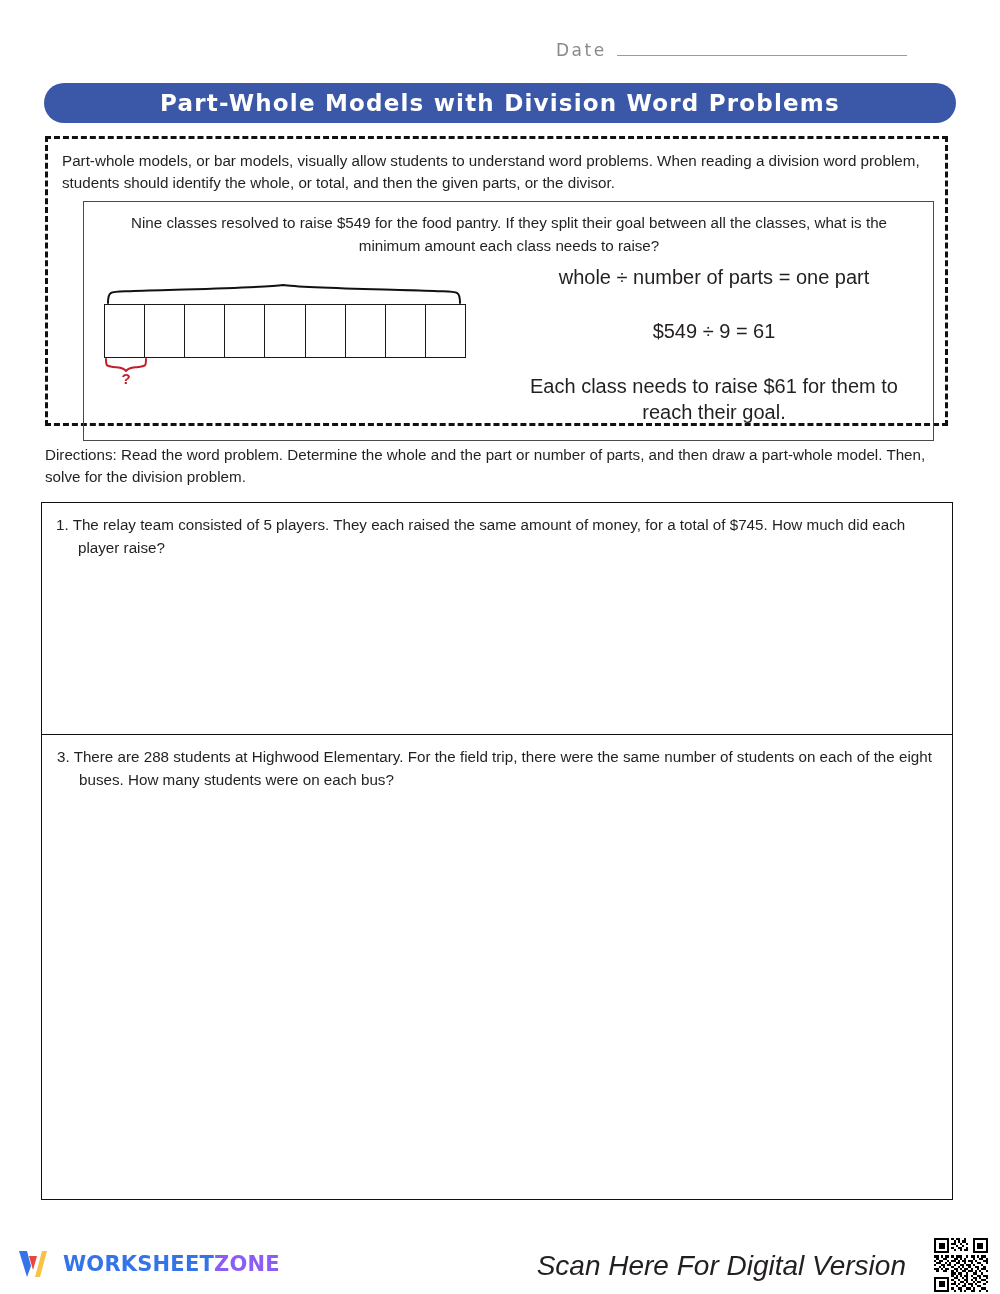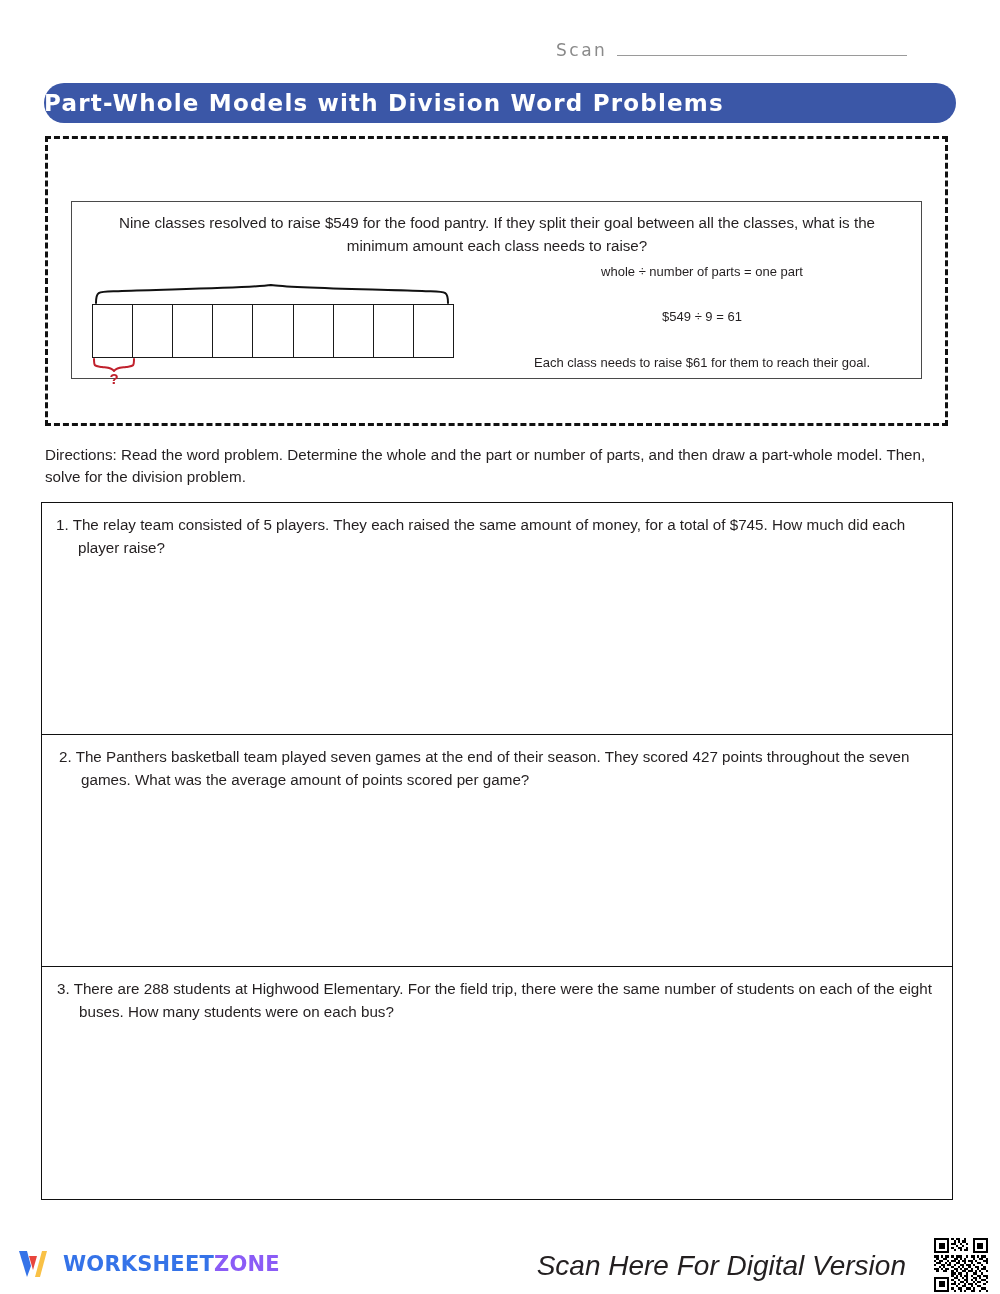--- a/index.html
+++ b/index.html
@@ -51,21 +51,21 @@
   .title-pill {
     position: absolute;
     left: 44px;
     top: 83px;
     width: 912px;
     height: 40px;
     border-radius: 20px;
     background: #3b57a7;
     display: flex;
     align-items: center;
-    justify-content: flex-start;
+    justify-content: center;
   }
   .title-pill .title-text {
     color: #ffffff;
     font-size: 23px;
     font-weight: bold;
     letter-spacing: 1.2px;
     font-family: "DejaVu Sans", sans-serif;
     white-space: nowrap;
   }
 
@@ -85,24 +85,24 @@
     top: 11px;
     width: 878px;
     font-size: 15.2px;
     line-height: 1.42;
     color: #231f20;
   }
 
   
   .example-box {
     position: absolute;
-    left: 23px;
+    left: 35px;
     top: 62px;
     width: 851px;
-    height: 178px;
+    height: 240px;
     border: 1.5px solid #4a4a4a;
     box-sizing: border-box;
   }
   .example-prompt {
     position: absolute;
     left: 40px;
     top: 10px;
     width: 770px;
     text-align: center;
     font-size: 15.2px;
@@ -171,21 +171,21 @@
 
   
   .solution {
     position: absolute;
     left: 420px;
     top: 62px;
     width: 420px;
     text-align: center;
   }
   .sol-line {
-    font-size: 13px;
+    font-size: 20px;
     color: #231f20;
     line-height: 1.3;
   }
   .sol-line.l1 { margin-top: 0; }
   .sol-line.l2 { margin-top: 28px; }
   .sol-line.l3 { margin-top: 29px; }
 
   
   .directions {
     position: absolute;
@@ -276,30 +276,31 @@
 </style>
 </head>
 <body>
 
 <div class="namedate">
   <div class="nd-group name">
     <span class="nd-label">Name</span>
     <span class="nd-line"></span>
   </div>
   <div class="nd-group date">
-    <span class="nd-label">Scan</span>
+    <span class="nd-label">Date</span>
     <span class="nd-line"></span>
   </div>
 </div>
 
 <div class="title-pill">
   <span class="title-text">Part-Whole Models with Division Word Problems</span>
 </div>
 
 <div class="intro-box">
+  <div class="intro-text">Part-whole models, or bar models, visually allow students to understand word problems. When reading a division word problem, students should identify the whole, or total, and then the given parts, or the divisor.</div>
 
   <div class="example-box">
     <div class="example-prompt">Nine classes resolved to raise $549 for the food pantry. If they split their goal between all the classes, what is the minimum amount each class needs to raise?</div>
 
     <div class="barmodel">
 
       <svg class="bm-brace-top" viewBox="0 0 362 20" preserveAspectRatio="none">
         <path d="M4,19 C4,6 6,8 30,7 C90,5 160,4 179,1 C198,4 268,5 330,7 C354,8 356,6 356,19" fill="none" stroke="#111111" stroke-width="2" stroke-linecap="round"></path>
       </svg>
 
@@ -330,26 +331,20 @@
   </div>
 </div>
 
 <div class="directions">Directions: Read the word problem. Determine the whole and the part or number of parts, and then draw a part-whole model. Then, solve for the division problem.</div>
 
 <div class="problems">
   <div class="problem p1">
     <div class="p-text">
       <span>1.</span>
       <span>The relay team consisted of 5 players. They each raised the same amount of money, for a total of $745. How much did each player raise?</span>
-    </div>
-  </div>
-  <div class="problem p2">
-    <div class="p-text">
-      <span>2.</span>
-      <span>The Panthers basketball team played seven games at the end of their season. They scored 427 points throughout the seven games. What was the average amount of points scored per game?</span>
     </div>
   </div>
   <div class="problem p3">
     <div class="p-text">
       <span>3.</span>
       <span>There are 288 students at Highwood Elementary. For the field trip, there were the same number of students on each of the eight buses. How many students were on each bus?</span>
     </div>
   </div>
 </div>
 

